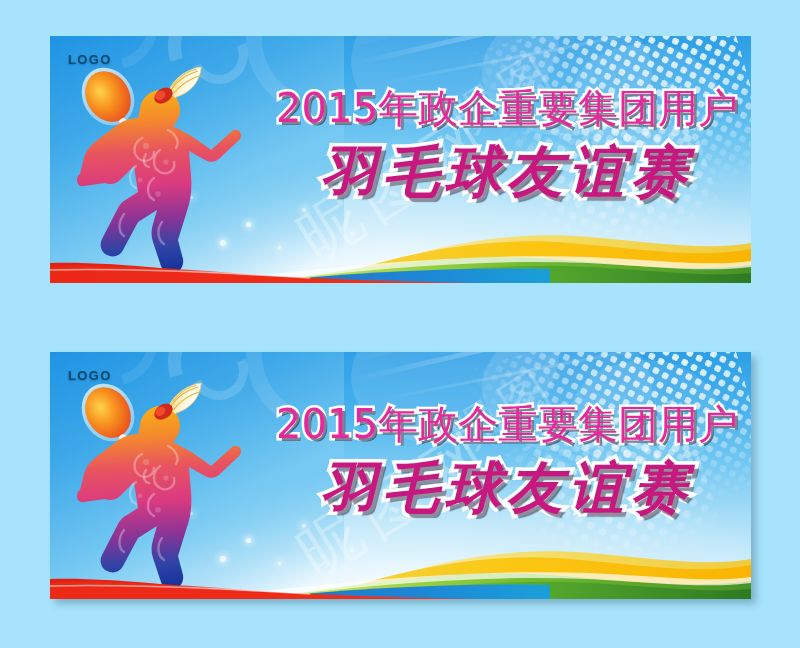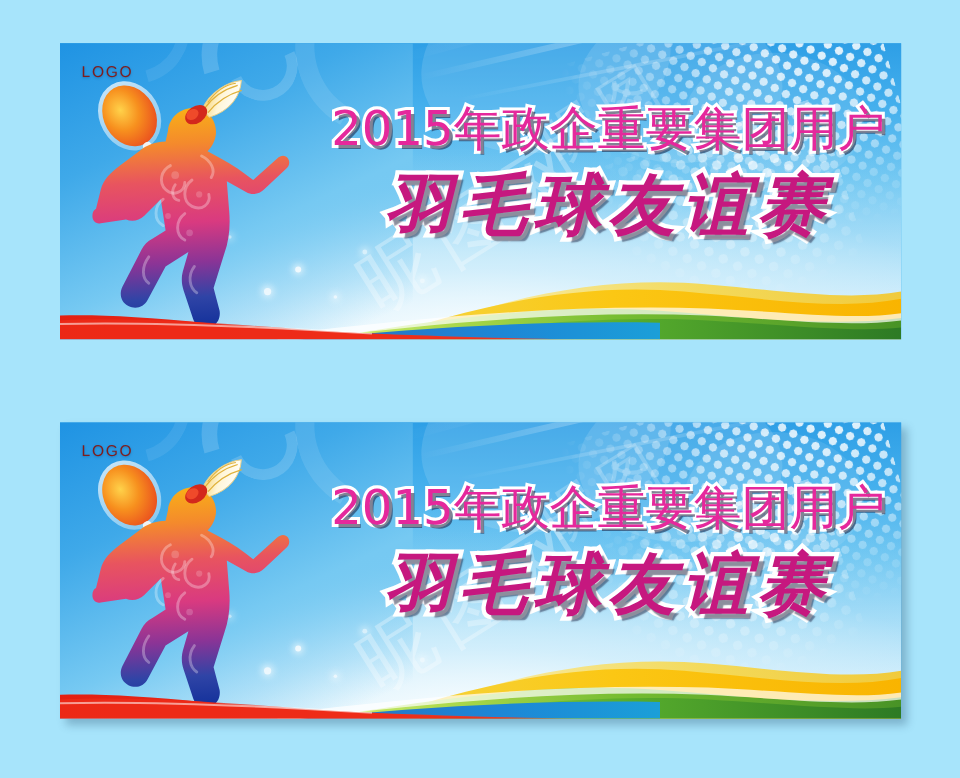--- a/index.html
+++ b/index.html
@@ -88,21 +88,21 @@
             mask-image:radial-gradient(80% 75% at 70% 20%, #000 4%, rgba(0,0,0,.5) 40%, transparent 78%);
   }
 
   
   .spark { position:absolute; border-radius:50%; background:#fff; opacity:.85;
            box-shadow:0 0 6px 2px rgba(255,255,255,.8); }
 
   
   .logo-text {
     position:absolute; left:18px; top:16px;
-    color:#7f1d1d; font-size:13px; font-weight:normal; letter-spacing:1.4px;
+    color:#0c4a6e; font-size:13px; font-weight:bold; letter-spacing:1.4px;
     text-shadow:0 1px 2px rgba(0,60,110,.35);
   }
 
   
   .player-wrap { position:absolute; left:0; top:18px; width:200px; height:229px; }
   .player-wrap svg { display:block; width:100%; height:100%; }
 
   
   .shuttle { position:absolute; left:94px; top:30px; width:70px; height:44px; }
   .shuttle svg { display:block; width:100%; height:100%; }

